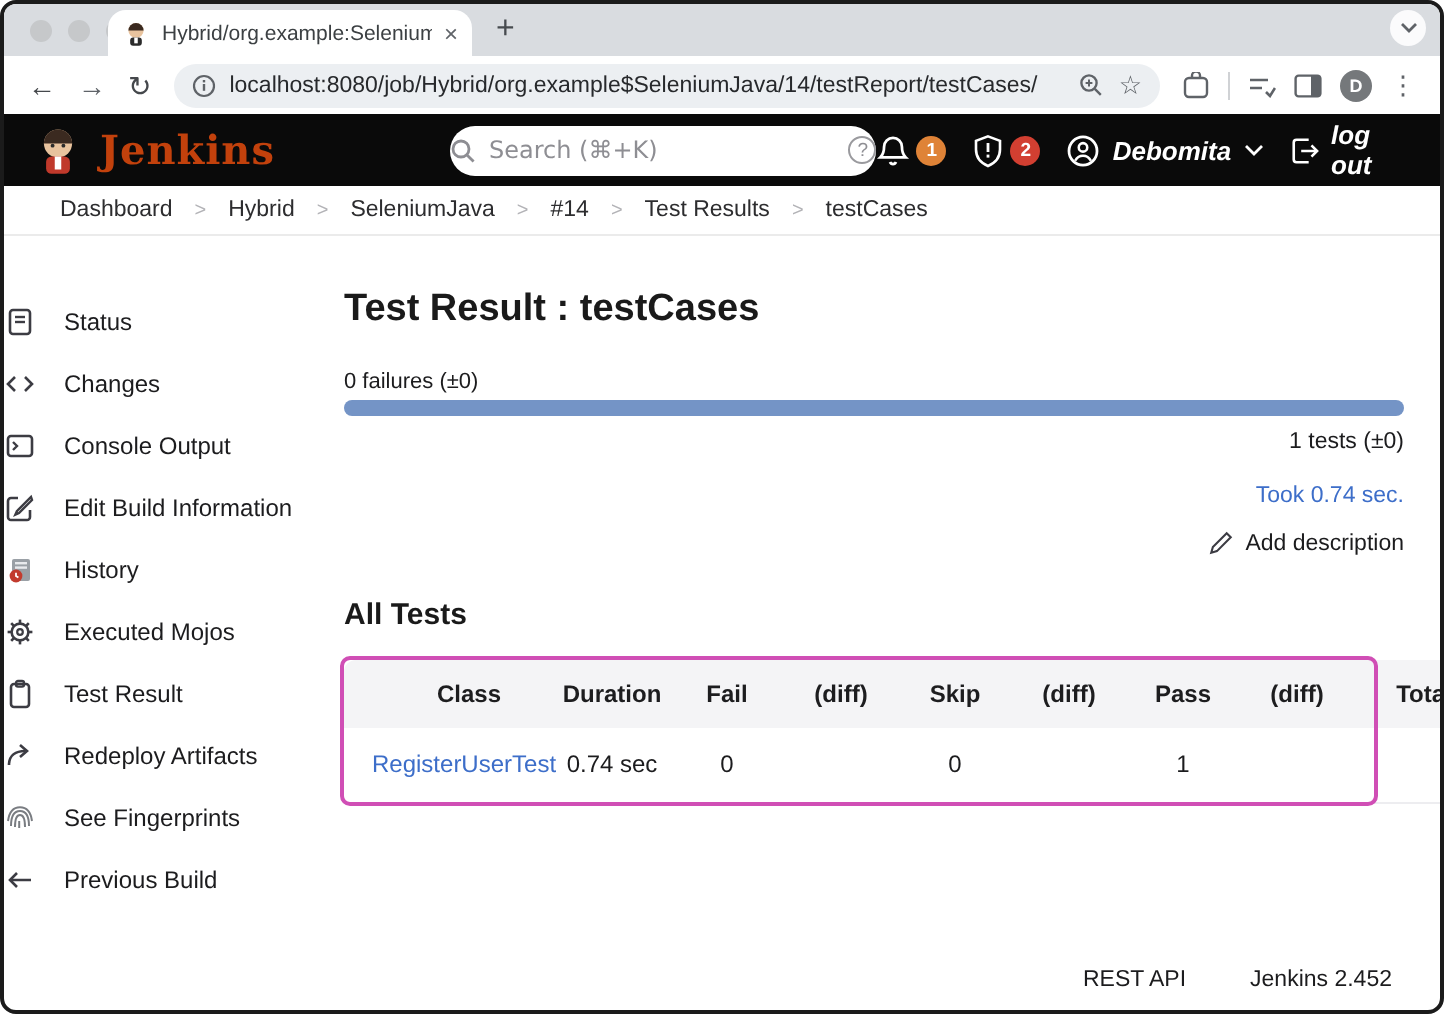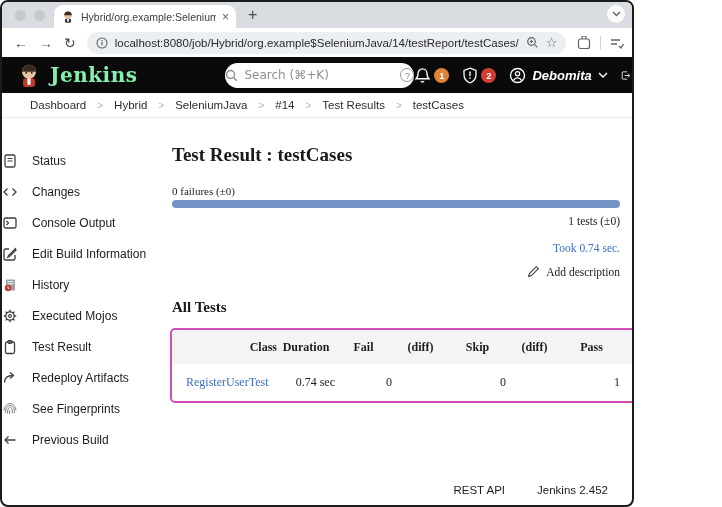--- a/index.html
+++ b/index.html
@@ -1,17 +1,17 @@
 <!DOCTYPE html>
 <html><head>
 <meta charset="utf-8">
 <style>
   * { margin:0; padding:0; box-sizing:border-box; }
   html,body { width:722px; height:507px; background:#fff; font-family:"Liberation Sans", sans-serif; }
-  #screen { position:relative; width:634px; height:507px; border:2px solid #1b1b1b; border-radius:8px; overflow:hidden; background:#fff; }
+  #screen { position:relative; width:722px; height:507px; border:2px solid #1b1b1b; border-radius:8px; overflow:hidden; background:#fff; }
 
   
   .tabstrip { position:relative; height:26px; background:#d9dce0; display:flex; align-items:center; }
   .traffic { display:flex; gap:8px; margin-left:13px; }
   .traffic span { width:11px; height:11px; border-radius:50%; background:#c6c8ca; display:block; }
   .tab { position:absolute; left:52px; top:3px; width:182px; height:23px; background:#fff; border-radius:9px 9px 0 0; display:flex; align-items:center; padding:0 7px; gap:6px; }
   .favicon { width:14px; height:14px; flex:0 0 auto; }
   .tab-title { flex:1; font-size:10.5px; color:#3c4043; white-space:nowrap; overflow:hidden; }
   .tab-close { font-size:12px; color:#5f6368; line-height:1; cursor:default; }
   .newtab { position:absolute; left:246px; top:4px; font-size:16px; color:#474b4f; }
@@ -25,55 +25,55 @@
   .pill-icon { flex:0 0 auto; display:flex; align-items:center; }
   .star { font-size:13px; color:#5f6368; line-height:1; }
   .toolbar-icons { display:flex; align-items:center; gap:9px; }
   .tdivider { width:1px; height:14px; background:#d0d2d5; }
   .avatar { width:16px; height:16px; border-radius:50%; background:#75787b; color:#fff; font-size:9px; font-weight:bold; display:flex; align-items:center; justify-content:center; }
   .dots { font-size:13px; color:#5f6368; }
 
   
   .jkheader { height:36px; background:#0a0a0a; display:flex; align-items:center; padding:0 14px; }
   .brand { display:flex; align-items:center; gap:8px; }
-  .brand-name { font-family:"DejaVu Serif", serif; font-weight:700; font-size:20px; color:#86efac; letter-spacing:0.5px; }
+  .brand-name { font-family:"DejaVu Serif", serif; font-weight:700; font-size:20px; color:#c2410c; letter-spacing:0.5px; }
   .searchbox { margin-left:88px; width:216px; height:25px; background:#fff; border-radius:13px; display:flex; align-items:center; padding:0 0; gap:6px; }
   .searchbox input { flex:1; border:none; outline:none; background:transparent; font-family:"DejaVu Sans", sans-serif; font-size:12px; color:#333; }
   .searchbox input::placeholder { color:#8e8e93; }
   .helpcircle { width:14px; height:14px; border-radius:50%; border:1.2px solid #9a9a9e; color:#8e8e93; font-size:9.5px; display:flex; align-items:center; justify-content:center; }
   .hright { margin-left:auto; display:flex; align-items:center; gap:13px; }
   .icon-badge { display:flex; align-items:center; gap:3px; }
   .badge { min-width:15px; height:15px; border-radius:8px; color:#fff; font-size:9.5px; font-weight:bold; display:flex; align-items:center; justify-content:center; padding:0 4px; }
   .badge.orange { background:#df8337; }
   .badge.red { background:#d23f31; }
   .user, .logout { display:flex; align-items:center; gap:6px; color:#fff; font-size:13px; font-weight:600;font-style:italic; }
 
   
   .breadcrumb { height:25px; background:#fff; border-bottom:1px solid #ebebeb; display:flex; align-items:center; padding-left:28px; gap:11px; font-size:11.5px; color:#2d2d2f; }
   .bc-sep { color:#b3b3b7; font-size:10px; }
 
   
   .sidebar { position:absolute; left:0; top:116px; width:170px; padding-top:27px; background:#fff; }
   .side-item { display:flex; align-items:center; gap:14px; height:31px; font-size:12px; color:#1c1c1e; cursor:pointer; }
   .side-item svg { flex:0 0 auto; }
 
-  .main { position:absolute; left:170px; top:116px; right:12px;font-family:Liberation Serif, serif; }
+  .main { position:absolute; left:170px; top:116px; right:18px; }
   .page-title { font-size:19px; font-weight:700; color:#1a1a1a; margin-top:26px; }
   .failures { font-size:11px; color:#1c1c1e; margin-top:19px; }
   .progress { height:8px; border-radius:4px; margin-top:3px; }
   .tests-count { text-align:right; font-size:11.5px; color:#1c1c1e; margin-top:7px; }
   .took-link { display:block; text-align:right; font-size:11.5px; margin-top:15px; text-decoration:none; }
   .add-desc { display:flex; justify-content:flex-end; align-items:center; gap:6px; font-size:11.5px; color:#1c1c1e; margin-top:11px; cursor:pointer; }
   .all-tests { font-size:15px; font-weight:700; color:#1a1a1a; margin-top:21px; }
 
   .table-wrap { position:relative; margin-top:14px; width:575px; }
   table { border-collapse:collapse; table-layout:fixed; width:575px; font-size:12px; }
   th { background:#f4f4f6; font-weight:600; color:#1d1d1f; height:34px; text-align:center; }
-  th:first-child { text-align:right; padding-left:20px; border-radius:6px 0 0 0; }
-  td { background:#fff; height:37px; text-align:right; color:#1c1c1e; border-bottom:1px solid #ededf0; }
+  th:first-child { text-align:center; padding-left:20px; border-radius:6px 0 0 0; }
+  td { background:#fff; height:37px; text-align:center; color:#1c1c1e; border-bottom:1px solid #ededf0; }
   td:first-child { text-align:left; padding-left:14px; }
   .cell-link, .took-link { color:#3d6ec9; }
   a.cell-link { text-decoration:none; }
   .highlight { position:absolute; left:-2px; top:-2px; width:519px; height:75px; border:2px solid #d04eb5; border-radius:5px; pointer-events:none; }
 
   .footer { position:absolute; right:24px; bottom:9px; display:flex; align-items:center; gap:32px; font-size:11.5px; color:#1c1c1e; }
   .footer a { color:#1c1c1e; text-decoration:none; }
 </style>
 </head>
 <body>

